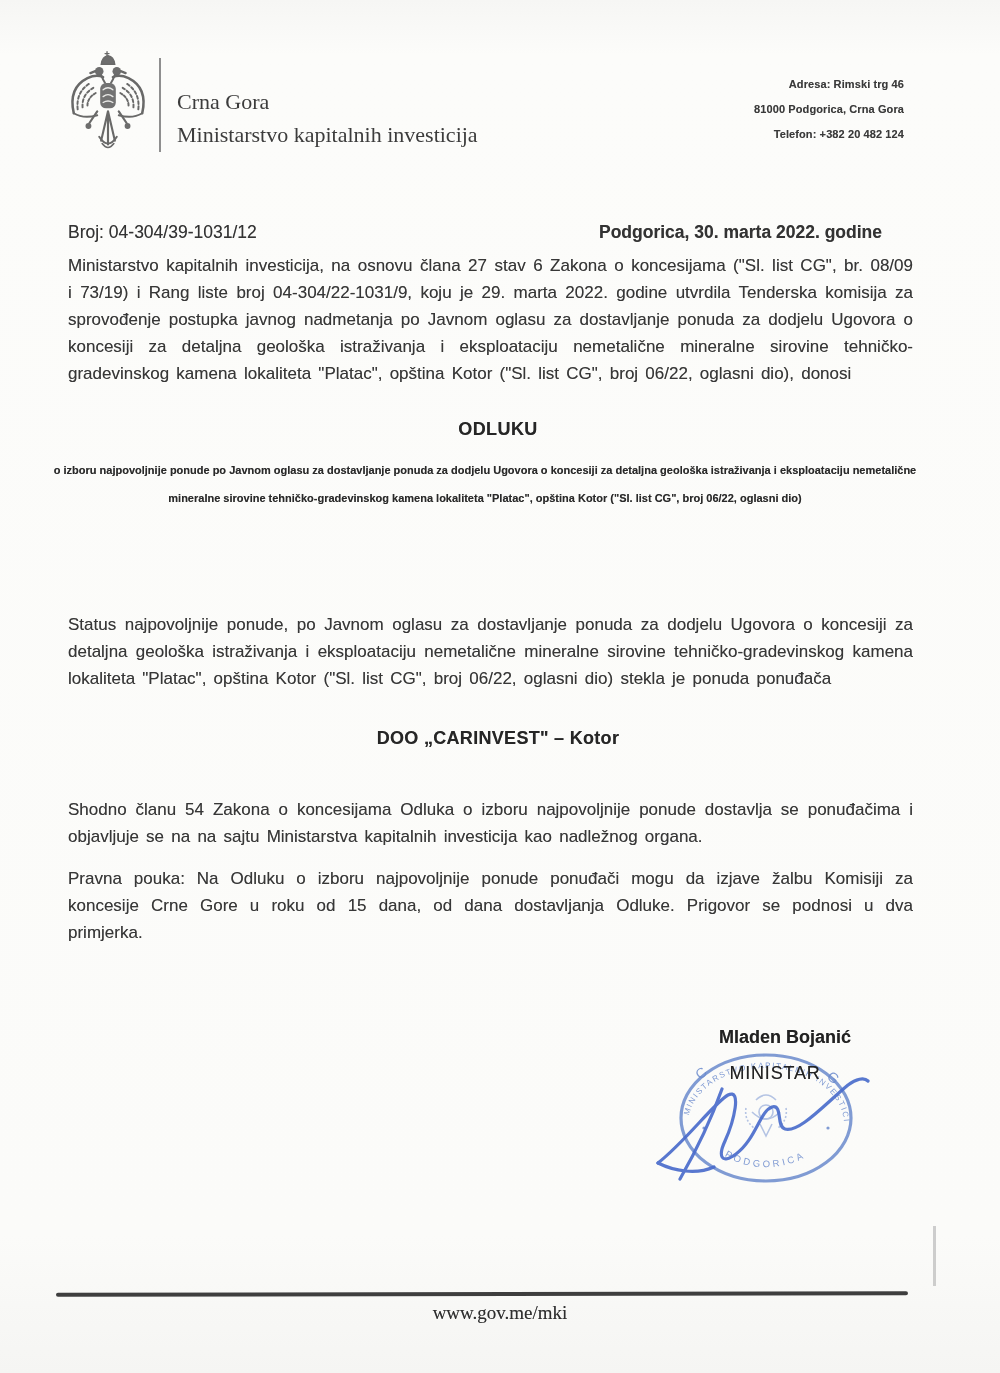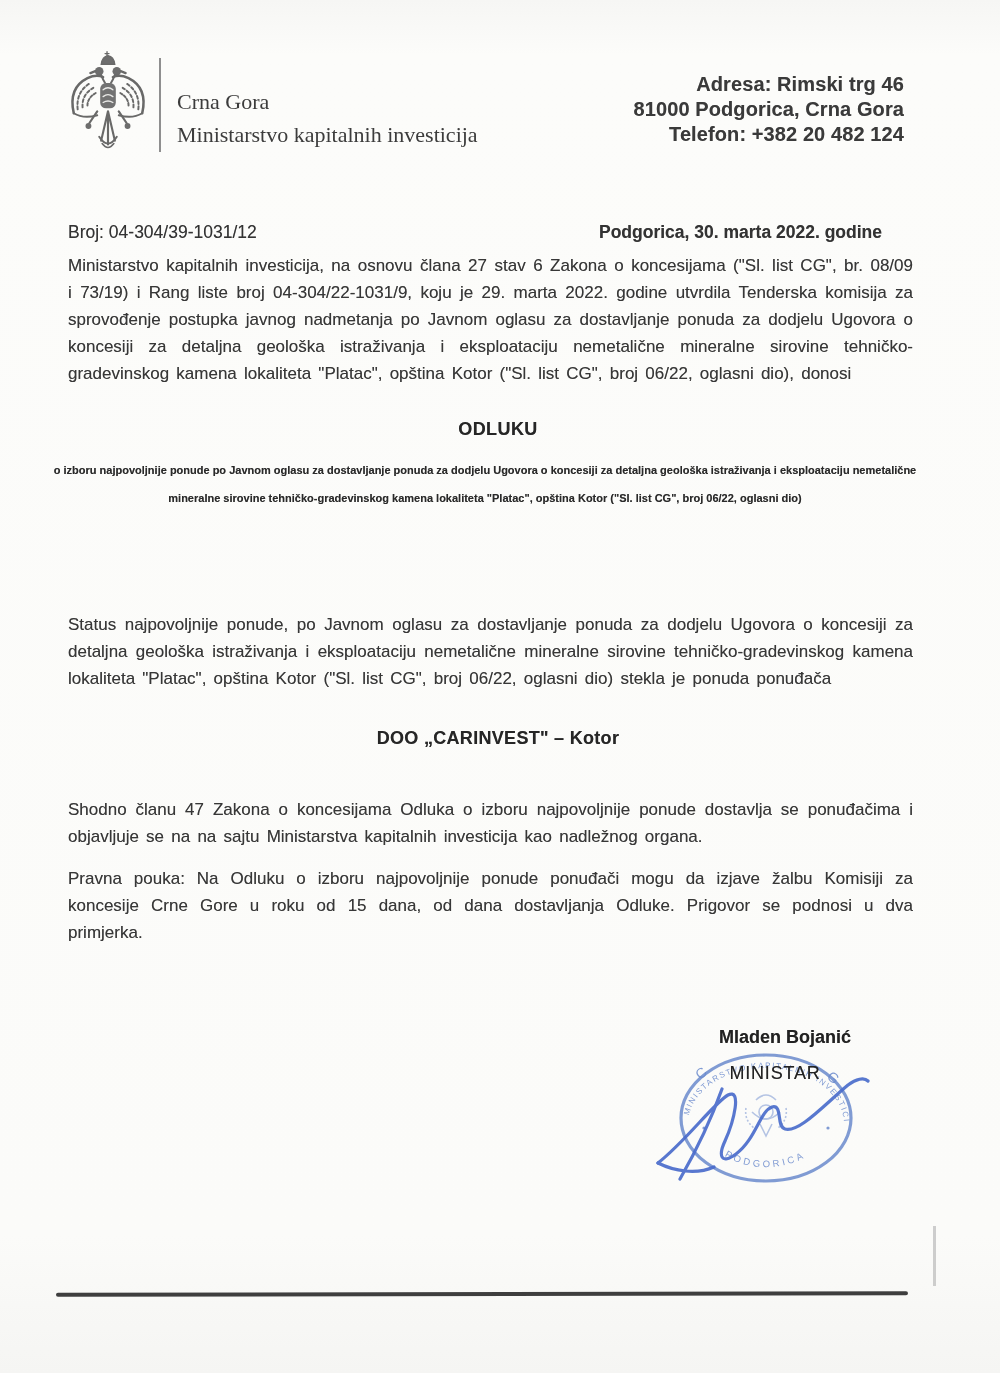--- a/index.html
+++ b/index.html
@@ -14,21 +14,21 @@
     background:linear-gradient(180deg,#f6f6f4 0%,#fcfcfa 4%,#fbfbf9 90%,#f5f5f3 100%);
   }
   
   .crest{position:absolute;left:64px;top:50px;width:88px;height:104px;}
   .hdr-divider{position:absolute;left:159px;top:58px;width:2px;height:94px;background:#8f8f8f;}
   .org{position:absolute;left:177px;top:57px;color:#3c3c3c;
        font-family:"Liberation Serif","DejaVu Serif",serif;}
   .org .country{font-size:22px;line-height:26px;margin-top:32px;}
   .org .ministry{font-size:22px;line-height:26px;margin-top:7px;}
   .addr{position:absolute;right:96px;top:72px;text-align:right;color:#3a3a3a;
-        font-size:20px;line-height:25px;font-weight:600;letter-spacing:.1px;
+        font-size:11px;line-height:25px;font-weight:600;letter-spacing:.1px;
         text-shadow:0 0 .4px rgba(0,0,0,.3);}
   
   .refnum{position:absolute;left:68px;top:222px;font-size:17.5px;color:#333;
           text-shadow:0 0 .4px rgba(0,0,0,.35);}
   .refdate{position:absolute;left:599px;top:222px;font-size:17.5px;color:#333;
            text-shadow:0 0 .4px rgba(0,0,0,.35);font-weight:bold;}
   
   .para{position:absolute;left:68px;width:845px;text-align:justify;
         font-size:17px;line-height:27px;color:#373737;word-spacing:2.5px;
         text-shadow:0 0 .45px rgba(0,0,0,.38);}
@@ -120,21 +120,21 @@
 
   <div class="para" id="intro-paragraph">Ministarstvo kapitalnih investicija, na osnovu člana 27 stav 6 Zakona o koncesijama ("Sl. list CG", br. 08/09 i 73/19) i Rang liste broj 04-304/22-1031/9, koju je 29. marta 2022. godine utvrdila Tenderska komisija za sprovođenje postupka javnog nadmetanja po Javnom oglasu za dostavljanje ponuda za dodjelu Ugovora o koncesiji za detaljna geološka istraživanja i eksploataciju nemetalične mineralne sirovine tehničko-gradevinskog kamena lokaliteta "Platac", opština Kotor ("Sl. list CG", broj 06/22, oglasni dio), donosi</div>
 
   <div class="ctitle" id="decision-title">ODLUKU</div>
   <div id="decision-subtitle">o izboru najpovoljnije ponude po Javnom oglasu za dostavljanje ponuda za dodjelu Ugovora o koncesiji za detaljna geološka istraživanja i eksploataciju nemetalične mineralne sirovine tehničko-gradevinskog kamena lokaliteta "Platac", opština Kotor ("Sl. list CG", broj 06/22, oglasni dio)</div>
 
   <div class="para" id="status-paragraph">Status najpovoljnije ponude, po Javnom oglasu za dostavljanje ponuda za dodjelu Ugovora o koncesiji za detaljna geološka istraživanja i eksploataciju nemetalične mineralne sirovine tehničko-gradevinskog kamena lokaliteta "Platac", opština Kotor ("Sl. list CG", broj 06/22, oglasni dio) stekla je ponuda ponuđača</div>
 
   <div class="ctitle" id="winner-name">DOO „CARINVEST" – Kotor</div>
 
-  <div class="para" id="delivery-paragraph">Shodno članu 47 Zakona o koncesijama Odluka o izboru najpovoljnije ponude dostavlja se ponuđačima i objavljuje se na na sajtu Ministarstva kapitalnih investicija kao nadležnog organa.</div>
+  <div class="para" id="delivery-paragraph">Shodno članu 54 Zakona o koncesijama Odluka o izboru najpovoljnije ponude dostavlja se ponuđačima i objavljuje se na na sajtu Ministarstva kapitalnih investicija kao nadležnog organa.</div>
   <div class="para" id="legal-paragraph">Pravna pouka: Na Odluku o izboru najpovoljnije ponude ponuđači mogu da izjave žalbu Komisiji za koncesije Crne Gore u roku od 15 dana, od dana dostavljanja Odluke. Prigovor se podnosi u dva primjerka.</div>
 
   <div class="sig-name">Mladen Bojanić</div>
   <div class="sig-title">MINISTAR</div>
 
   <svg class="stamp" viewBox="0 0 180 136">
     <defs>
       <path id="arcTop" d="M 12,74 A 78,56 0 0 1 168,74"></path>
       <path id="arcBottom" d="M 34,92 A 62,44 0 0 0 146,92"></path>
     </defs>
@@ -161,16 +161,17 @@
 
   <svg class="autograph" viewBox="0 0 230 135">
     <g stroke="#4a6ccb" stroke-width="3.2" fill="none" stroke-linecap="round" stroke-linejoin="round" opacity=".92">
       <path d="M6,108 C 34,86 62,48 76,40 C 90,33 82,66 73,86 C 66,101 69,110 84,99 C 104,84 108,56 120,52 C 131,49 124,72 133,74 C 147,78 172,50 196,30 C 204,24 212,22 216,26"></path>
       <path d="M70,34 C 60,62 44,96 28,124"></path>
       <path d="M6,108 C 22,116 44,120 62,112"></path>
     </g>
   </svg>
 
   <div class="foot-rule"></div>
+  <div class="foot-url">www.gov.me/mki</div>
 
   <div class="scan-artifact"></div>
 
 </div>
 
 </body></html>

